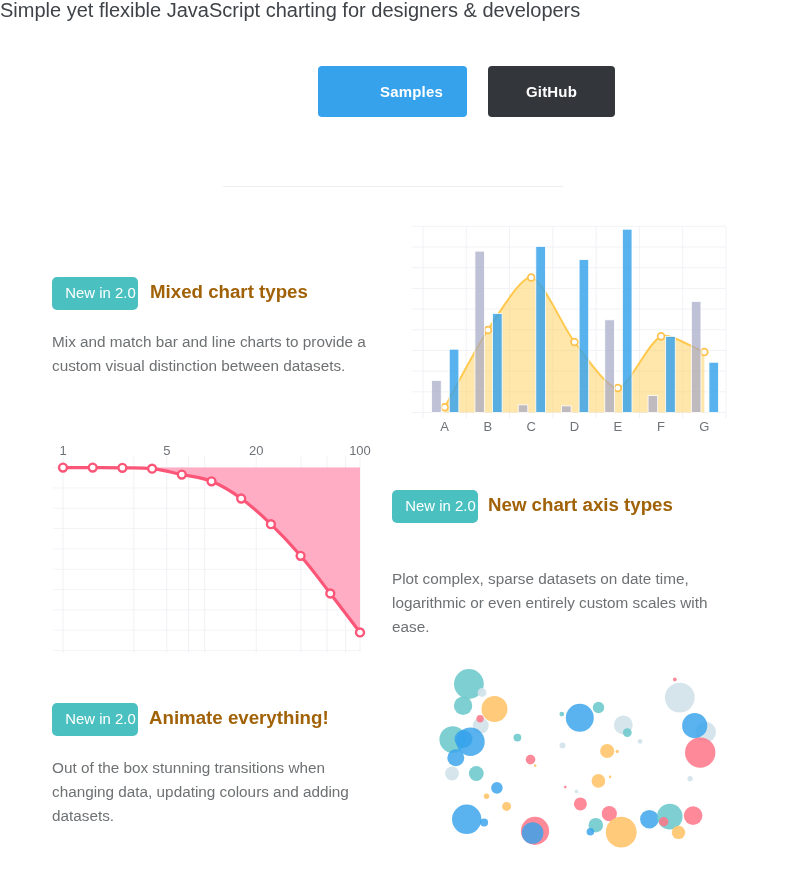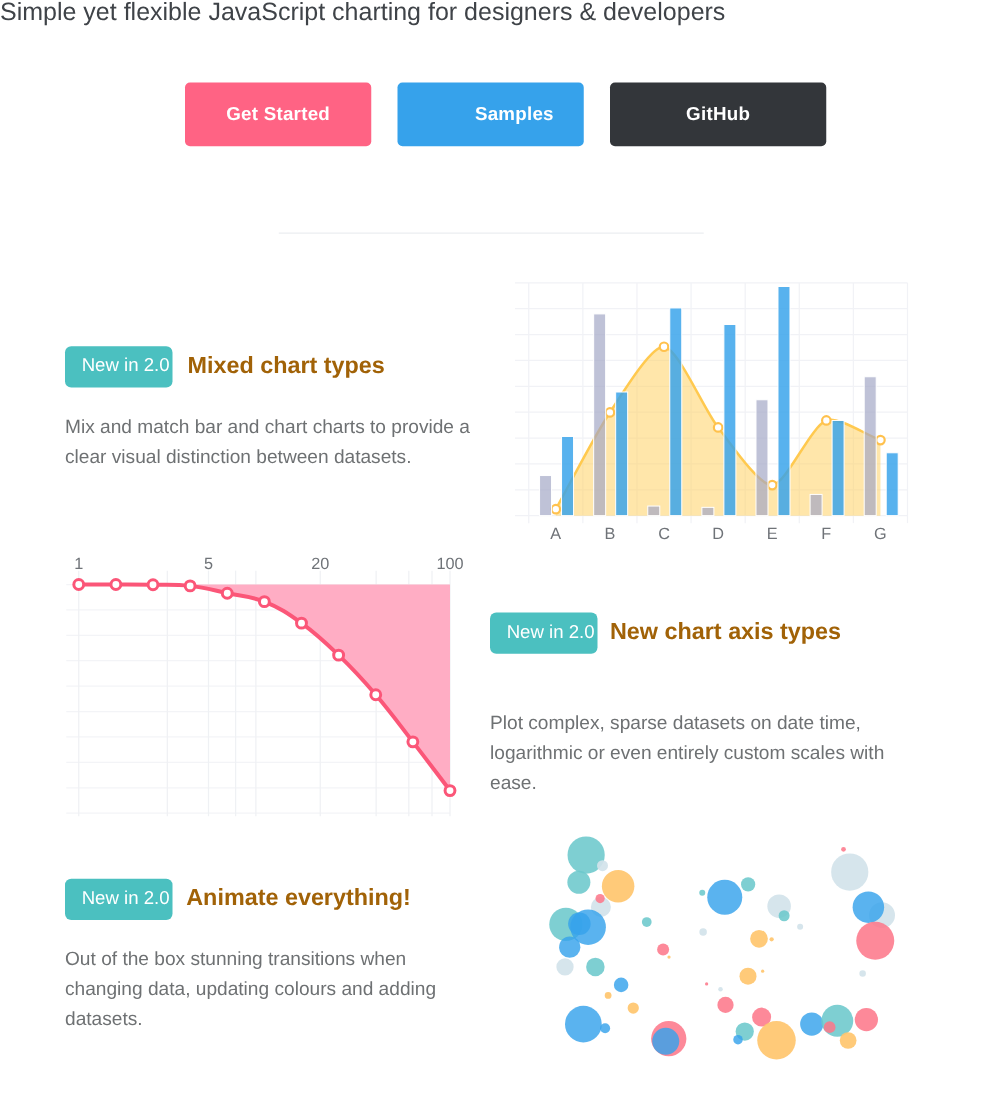--- a/index.html
+++ b/index.html
@@ -8,52 +8,51 @@
 
   .tagline{position:absolute;left:0;top:-1px;width:787px;
            font-size:20px;color:#3f4348;white-space:nowrap;}
 
   .btnrow{position:absolute;left:0;top:66px;width:787px;height:52px;}
   .btn{position:absolute;top:0;height:51px;border-radius:4px;color:#fff;
        font-size:15px;font-weight:bold;display:flex;align-items:center;justify-content:center;
        cursor:pointer;border:none;font-family:inherit;letter-spacing:0.2px;}
   .btn-start{left:148px;width:149px;background:#ff6384;}
   .btn-samples{left:318px;width:149px;background:#36a2eb;padding-left:44px;}
-  .btn-github{left:488px;width:173px;background:#33363a;}
+  .btn-github{left:488px;width:127px;background:#33363a;}
 
   .divider{position:absolute;left:223px;top:186px;width:340px;height:1px;background:#eceef1;}
 
   .feat{position:absolute;}
   .badge{position:absolute;height:33px;border-radius:5px;background:#4bc0c0;color:#fff;
          font-size:14.9px;display:flex;align-items:center;justify-content:center;
          width:86px;box-sizing:border-box;white-space:nowrap;line-height:1;padding-left:11px;}
   .ftitle{position:absolute;font-size:18.7px;font-weight:bold;color:#a16207;white-space:nowrap;}
   .fbody{position:absolute;font-size:15.3px;color:#6e7173;line-height:24px;}
 
   .chart{position:absolute;}
   svg{display:block;overflow:visible;}
   .axlabel{font-family:"Liberation Sans",sans-serif;font-size:13px;fill:#6f7378;}
 </style>
 </head>
 <body>
 
 <div class="tagline">Simple yet flexible JavaScript charting for designers &amp; developers</div>
 
 <div class="btnrow">
-  <button class="btn btn-start">Get Started</button>
   <button class="btn btn-samples">Samples</button>
   <button class="btn btn-github">GitHub</button>
 </div>
 
 <div class="divider"></div>
 
 <div class="feat">
   <div class="badge" style="left:52px;top:277px;">New in 2.0</div>
   <div class="ftitle" style="left:150px;top:281px;">Mixed chart types</div>
-  <div class="fbody" style="left:52px;top:330px;width:330px;">Mix and match bar and chart charts to provide a clear visual distinction between datasets.</div>
+  <div class="fbody" style="left:52px;top:330px;width:330px;">Mix and match bar and line charts to provide a custom visual distinction between datasets.</div>
 </div>
 
 <div class="feat">
   <div class="badge" style="left:392px;top:490px;">New in 2.0</div>
   <div class="ftitle" style="left:488px;top:494px;">New chart axis types</div>
   <div class="fbody" style="left:392px;top:543px;width:330px;margin-top:24px;">Plot complex, sparse datasets on date time, logarithmic or even entirely custom scales with ease.</div>
 </div>
 
 <div class="feat">
   <div class="badge" style="left:52px;top:703px;">New in 2.0</div>

